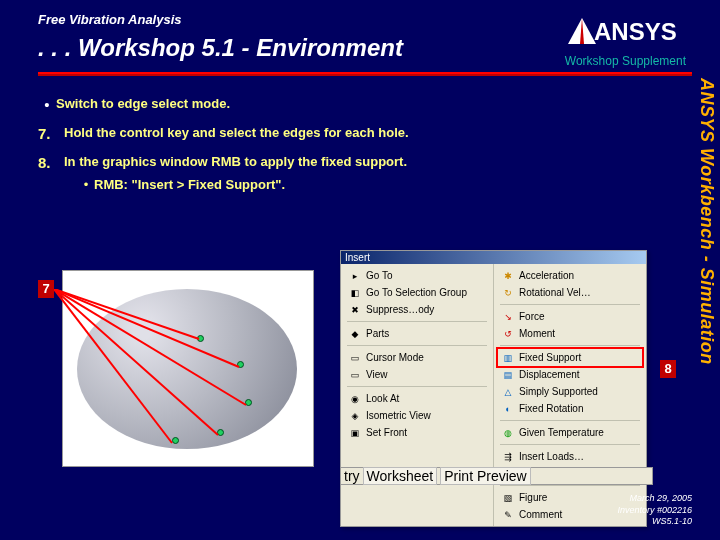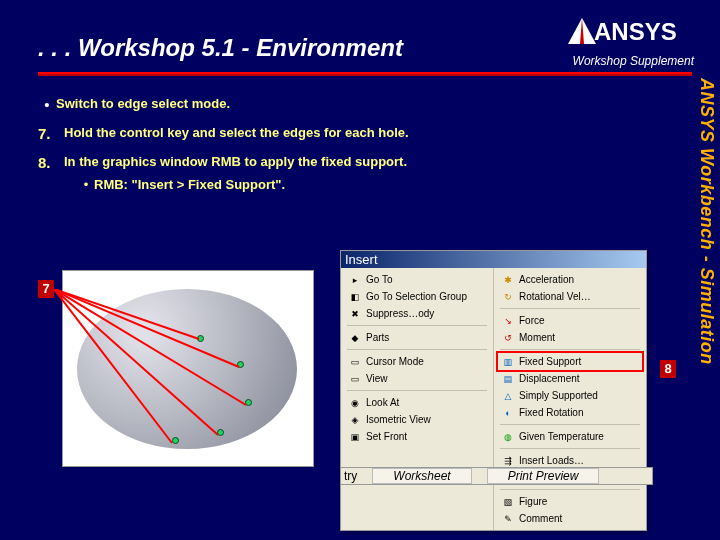--- a/index.html
+++ b/index.html
@@ -2,58 +2,59 @@
 <html><head>
 <meta charset="utf-8">
 <style>
   body { margin:0; padding:0; font-family: Arial, Helvetica, sans-serif; background:#fff; }
   .slide { width:720px; height:540px; background:#000060; position:relative; color:#fff; overflow:hidden; }
   .header-sub { position:absolute; left:38px; top:12px; font-size:13px; font-weight:bold; font-style:italic; color:#fff; }
   .title { position:absolute; left:38px; top:34px; font-size:24px; font-weight:bold; font-style:italic; color:#fff;text-align:center; }
   .rule { position:absolute; left:38px; right:28px; top:72px; height:4px; background:linear-gradient(to bottom,#ff0000 50%,#c00000 50%); }
   .logo { position:absolute; right:34px; top:14px; text-align:right; }
   .logo-svg { display:block; }
-  .supplement { position:absolute; right:26px; top:54px; font-style:italic; font-size:12px; color:#ffffff; }
+  .supplement { position:absolute; right:34px; top:54px; font-size:12px; color:#14b8a6; }
   .body { position:absolute; left:38px; top:90px; right:66px; text-align:left; }
   .bullet-row { display:flex; align-items:flex-start; margin:6px 0; }
   .bdot { width:18px; font-size:15px; text-align:center; }
   .btxt { font-size:13px; font-weight:bold; color:#ffff80;text-align:center; }
   .ordrow { display:flex; align-items:flex-start; margin:12px 0 4px 0; }
   .ordnum { width:26px; font-size:15px; font-weight:bold; color:#ffff80; }
   .ordtxt { font-size:13px; font-weight:bold; color:#ffff80; }
   .sub-bullet { display:flex; margin:6px 0 0 40px; }
   .sub-bdot { width:16px; font-size:13px; text-align:center; color:#ffff80; }
   .sub-btxt { font-size:13px; font-weight:bold; color:#ffff80; }
   .callout7 { position:absolute; left:38px; top:280px; width:16px; height:18px; background:#c00000; color:#fff; font-size:13px; font-weight:bold; text-align:center; line-height:18px; }
   .callout8 { position:absolute; left:660px; top:360px; width:16px; height:18px; background:#c00000; color:#fff; font-size:13px; font-weight:bold; text-align:center; line-height:18px; }
   .img3d { position:absolute; left:62px; top:270px; width:250px; height:195px; background:#fff; border:1px solid #999; }
   .disk { position:absolute; left:14px; top:18px; width:220px; height:160px; background:radial-gradient(circle at 30% 25%, #e0e0e8 5%, #b8bac4 45%, #8e919e 85%); border-radius:50%; }
   .pick { position:absolute; width:5px; height:5px; border-radius:50%; background:#20d060; border:1px solid #005020; }
   .leader { position:absolute; left:54px; top:289px; pointer-events:none; }
   .menu { position:absolute; left:340px; top:250px; width:305px; background:#ece9d8; border:1px solid #999; font-size:10px; color:#000; box-shadow:2px 2px 4px rgba(0,0,0,0.3); }
-  .menu-title { background:linear-gradient(to right,#0a246a,#a6caf0); color:#fff; font-size:13px; padding:1px 4px; }
+  .menu-title { background:linear-gradient(to right,#0a246a,#a6caf0); color:#fff; font-size:10px; padding:1px 4px; }
   .menu-body { display:flex; }
   .menu-col { padding:3px 4px; }
   .menu-left { width:150px; border-right:1px solid #c0c0b0; }
   .menu-right { width:150px; }
   .mi { display:flex; align-items:center; height:17px; padding:0 3px; white-space:nowrap; }
   .mi .ic { width:14px; height:14px; margin-right:4px; display:inline-flex; align-items:center; justify-content:center; font-size:9px; }
   .sep { height:1px; background:#c0c0b0; margin:3px 2px; }
   .hl { outline:2px solid #ff0000; }
-  .tabstrip { position:absolute; left:340px; bottom:55px; width:305px; height:16px; background:#ece9d8; border:1px solid #999; font-size:12px; color:#000; display:flex; align-items:center; padding:0 3px; gap:15px; }
-  .tab { padding:0 20px; border:1px solid #bbb; background:#f5f3ea;font-style:italic; }
+  .tabstrip { position:absolute; left:340px; bottom:55px; width:305px; height:16px; background:#ece9d8; border:1px solid #999; font-size:14px; color:#000; display:flex; align-items:center; padding:0 3px; gap:3px; }
+  .tab { padding:0 3px; border:1px solid #bbb; background:#f5f3ea; }
   .footer { position:absolute; right:28px; bottom:12px; text-align:right; font-size:9px; font-style:italic; line-height:1.3; color:#fff; }
   .sidebar { position:absolute; right:0; top:78px; bottom:62px; width:30px; pointer-events:none; }
   .sidetext { position:absolute; right:3px; top:0; bottom:0; width:24px; writing-mode:vertical-rl; font-weight:bold; font-style:italic; font-size:18px; color:#ffb000; letter-spacing:0.5px; text-align:left; }
 </style>
 </head>
 <body>
 
 <div class="slide">
 
+  <div class="header-sub">Free Vibration Analysis</div>
   <div class="title">. . . Workshop 5.1 - Environment</div>
   <div class="rule"></div>
 
   <div class="logo">
     <svg class="logo-svg" width="120" height="34" viewBox="0 0 120 34">
       <path d="M2 30 L16 4 L30 30 Z" fill="#fff"></path>
       <path d="M14 30 L16 4 L18 30 Z" fill="#c00"></path>
       <text x="28" y="26" fill="#fff" font-family="Arial" font-weight="bold" font-size="24">ANSYS</text>
     </svg>
   </div>
@@ -208,14 +209,19 @@
   <div class="tabstrip">
     <span>try</span>
     <span class="tab">Worksheet</span>
     <span class="tab">Print Preview</span>
   </div>
 
   <div class="sidebar">
     <div class="sidetext">ANSYS Workbench - Simulation</div>
   </div>
 
+  <div class="footer">
+    <div>March 29, 2005</div>
+    <div>Inventory #002216</div>
+    <div>WS5.1-10</div>
+  </div>
 
 </div>
 
 </body></html>

